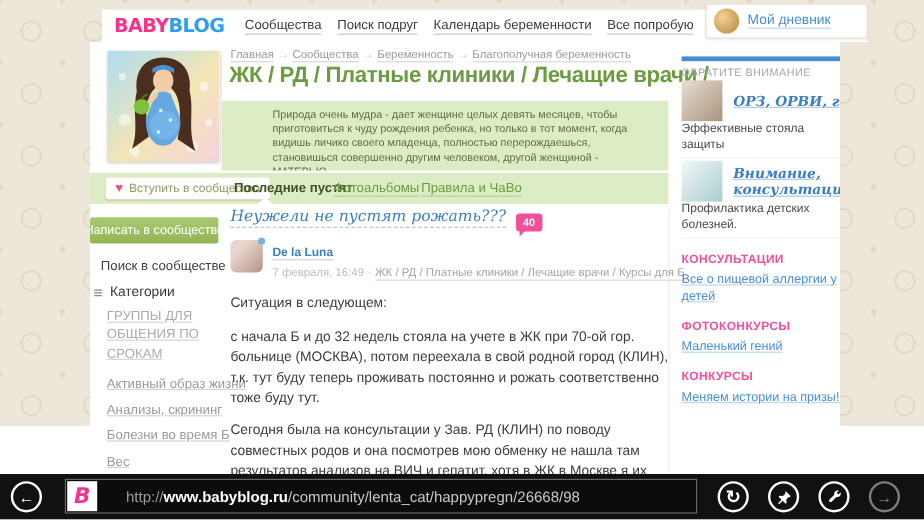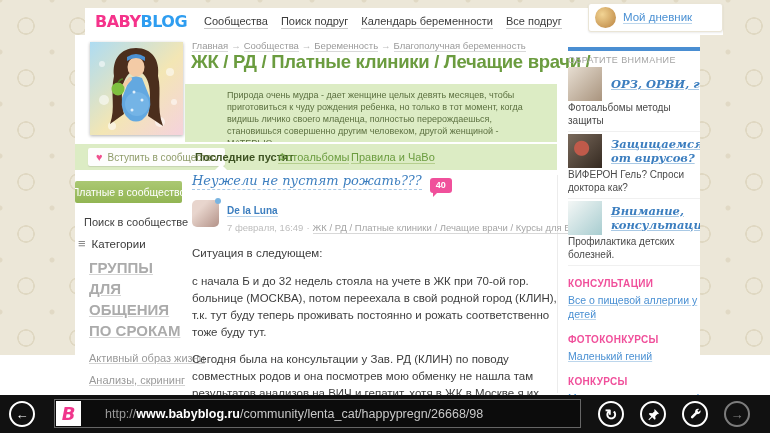--- a/index.html
+++ b/index.html
@@ -53,21 +53,21 @@
   .tab-3 { left: 276px; }
   .tab a { color: #6b9c3f; border-bottom: 1px solid #b6cf8e; }
   .notch { position: absolute; left: 140px; bottom: 0; width: 0; height: 0; border-left: 6px solid transparent; border-right: 6px solid transparent; border-bottom: 6px solid #fff; }
 
   
   .left-col { position: absolute; left: 0; top: 146px; width: 107px; }
   .write-btn { width: 107px; height: 22px; background: linear-gradient(#abc873, #92b553); border-radius: 2px; color: #fff; font-size: 10.5px; display: flex; align-items: center; justify-content: center; white-space: nowrap; }
   .search-row { margin: 13px 0 0 3px; display: flex; align-items: flex-start; gap: 6px; font-size: 11px; color: #3f3f3f; white-space: nowrap; }
   .cat-row { margin: 9px 0 0 3px; display: flex; align-items: center; gap: 6px; font-size: 11.5px; color: #3a3a3a; }
   .hamburger { color: #8a8a8a; font-size: 13px; line-height: 1; }
-  .group-link { display: inline-block; margin: 7px 0 0 14px; width: 93px; font-size: 15px; line-height: 1.4; color: #ababab; text-decoration: underline; text-decoration-color: #d5d5d5; font-weight: bold; }
+  .group-link { display: inline-block; margin: 7px 0 0 14px; width: 93px; font-size: 11px; line-height: 1.4; color: #ababab; text-decoration: underline; text-decoration-color: #d5d5d5; }
   .cat-list { margin: 7px 0 0 14px; list-style: none; }
   .cat-list li { margin-bottom: 3.5px; }
   .cat-list a { font-size: 11px; color: #9a9a9a; text-decoration: underline; text-decoration-color: #d3d3d3; white-space: nowrap; }
 
   .divider { position: absolute; left: 482px; top: 140px; height: 218px; width: 0; border-left: 1px solid #ececec; }
 
   
   .post { position: absolute; left: 117px; top: 138px; width: 372px; }
   .post-title-row { display: flex; align-items: flex-start; gap: 8px; }
   .post-title { font-family: "DejaVu Serif", serif; font-style: italic; font-size: 13px; color: #3c7ebf; border-bottom: 1px dashed #a9c9e5; padding-bottom: 1px; white-space: nowrap; }
@@ -120,21 +120,21 @@
 <body>
 
 <div class="page">
 
   <div class="topbar">
     <a class="logo"><span class="logo-baby">BABY</span><span class="logo-blog">BLOG</span></a>
     <nav class="menu">
       <a>Сообщества</a>
       <a>Поиск подруг</a>
       <a>Календарь беременности</a>
-      <a>Все подруг</a>
+      <a>Все попробую</a>
     </nav>
   </div>
   <div class="diary-box">
     <span class="diary-avatar"></span>
     <a class="diary-link">Мой дневник</a>
   </div>
 
   <div class="panel">
 
     <svg class="comm-avatar" viewBox="0 0 93 93">
@@ -184,21 +184,21 @@
         <span class="join-heart">♥</span>
         <span>Вступить в сообщество</span>
       </div>
       <div class="tab tab-active">Последние пустят</div>
       <div class="tab tab-2"><a>Фотоальбомы</a></div>
       <div class="tab tab-3"><a>Правила и ЧаВо</a></div>
       <div class="notch"></div>
     </div>
 
     <div class="left-col">
-      <div class="write-btn">Платные в сообщество</div>
+      <div class="write-btn">Написать в сообщество</div>
       <div class="search-row">
         <svg width="12" height="12" viewBox="0 0 12 12">
             <circle cx="5" cy="5" r="3.6" fill="none" stroke="#9a9a9a" stroke-width="1.4"></circle>
             <line x1="7.8" y1="7.8" x2="11" y2="11" stroke="#9a9a9a" stroke-width="1.4"></line>
           </svg>
         <span>Поиск в сообществе</span>
       </div>
       <div class="cat-row">
         <span class="hamburger">≡</span>
         <span>Категории</span>
@@ -239,30 +239,23 @@
 
     <div class="rsb">
       <div class="rsb-bluebar"></div>
       <div class="rsb-attn">ОБРАТИТЕ ВНИМАНИЕ</div>
 
       <div class="ad">
         <div class="ad-top">
           <span class="ad-thumb thumb-1"></span>
           <a class="ad-link" style="white-space:nowrap">ОРЗ, ОРВИ, грипп</a>
         </div>
-        <div class="ad-desc">Фотоальбомы методы защиты</div>
-      </div>
-
-      <div class="ad">
-        <div class="ad-top">
-          <span class="ad-thumb thumb-2"></span>
-          <a class="ad-link">Защищаемся от вирусов?</a>
-        </div>
-        <div class="ad-desc">ВИФЕРОН Гель? Спроси доктора как?</div>
-      </div>
+        <div class="ad-desc">Эффективные стояла защиты</div>
+      </div>
+
 
       <div class="ad">
         <div class="ad-top">
           <span class="ad-thumb thumb-3"></span>
           <a class="ad-link">Внимание, консультация!</a>
         </div>
         <div class="ad-desc">Профилактика детских болезней.</div>
       </div>
 
       <div class="rsb-section">

